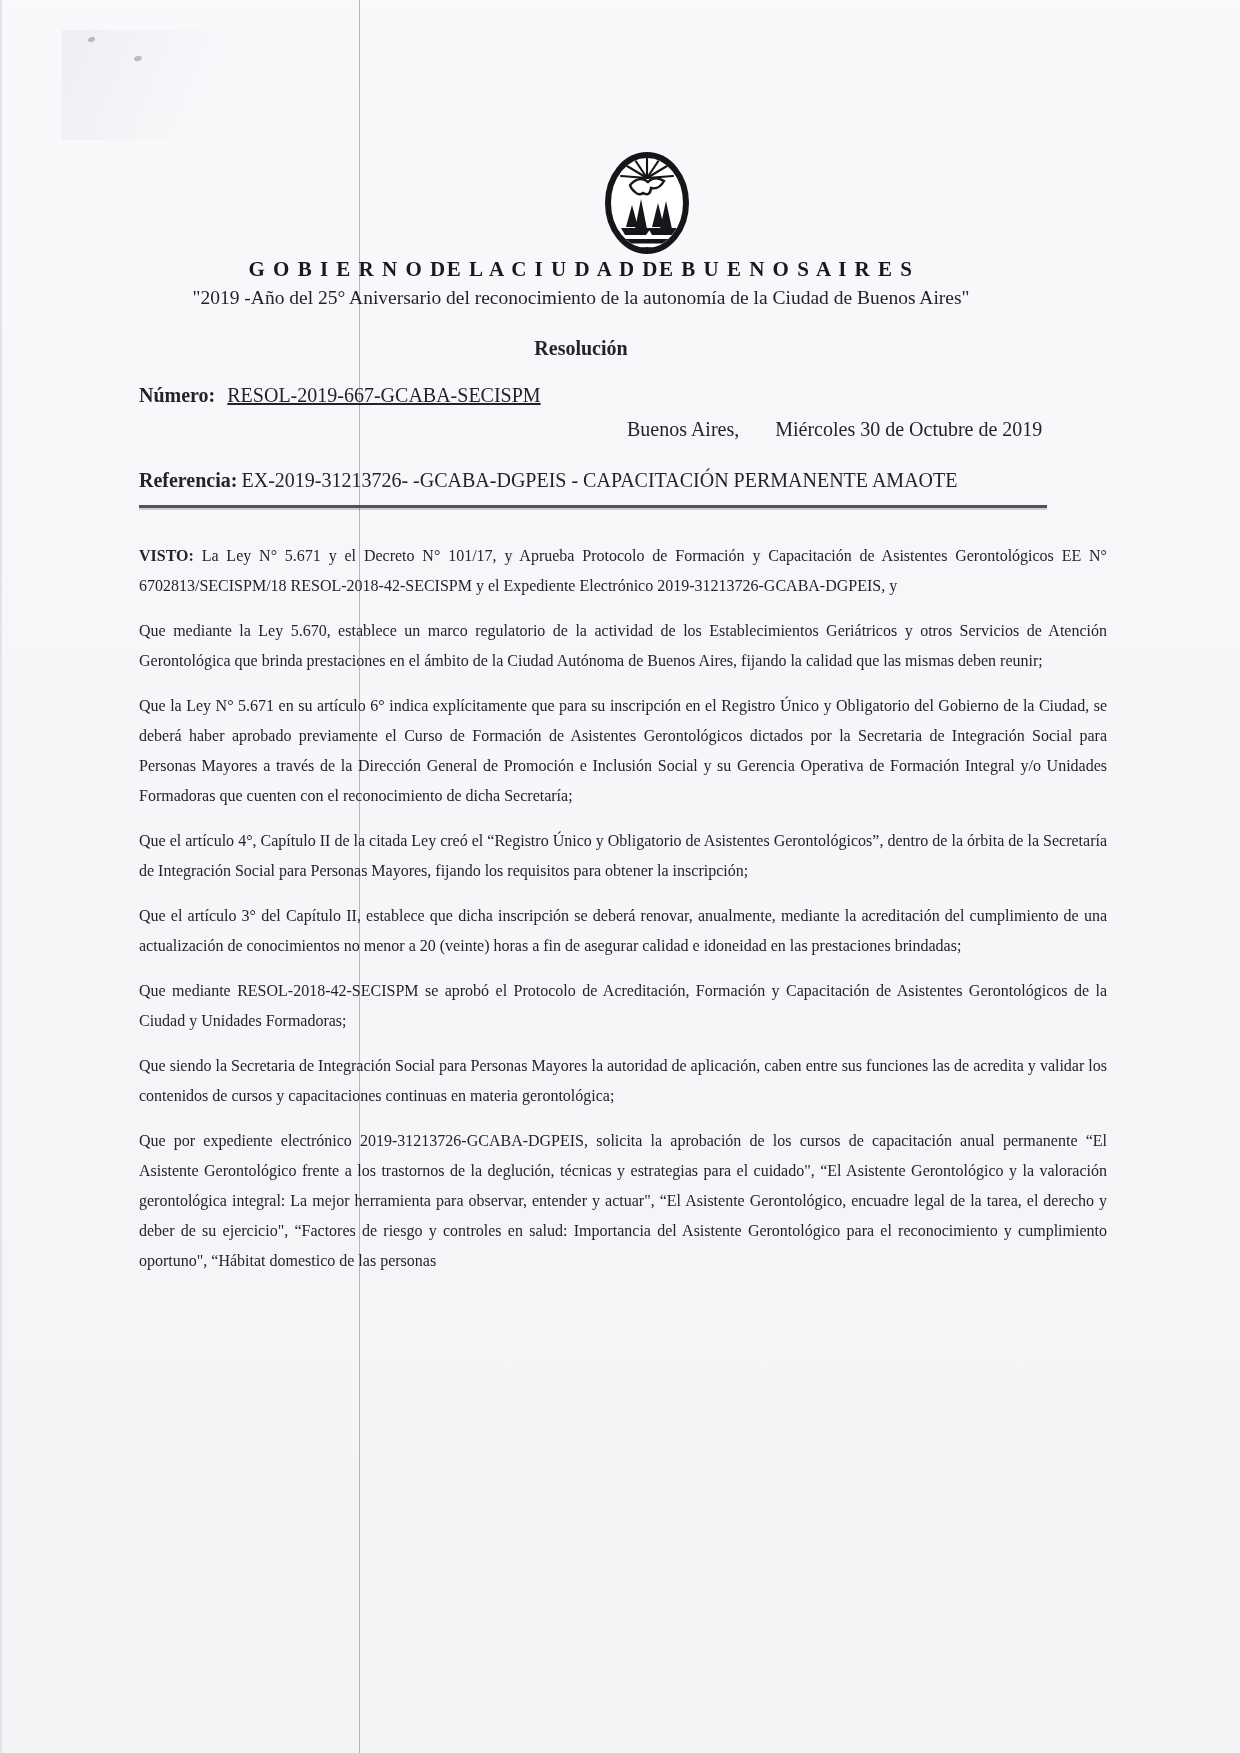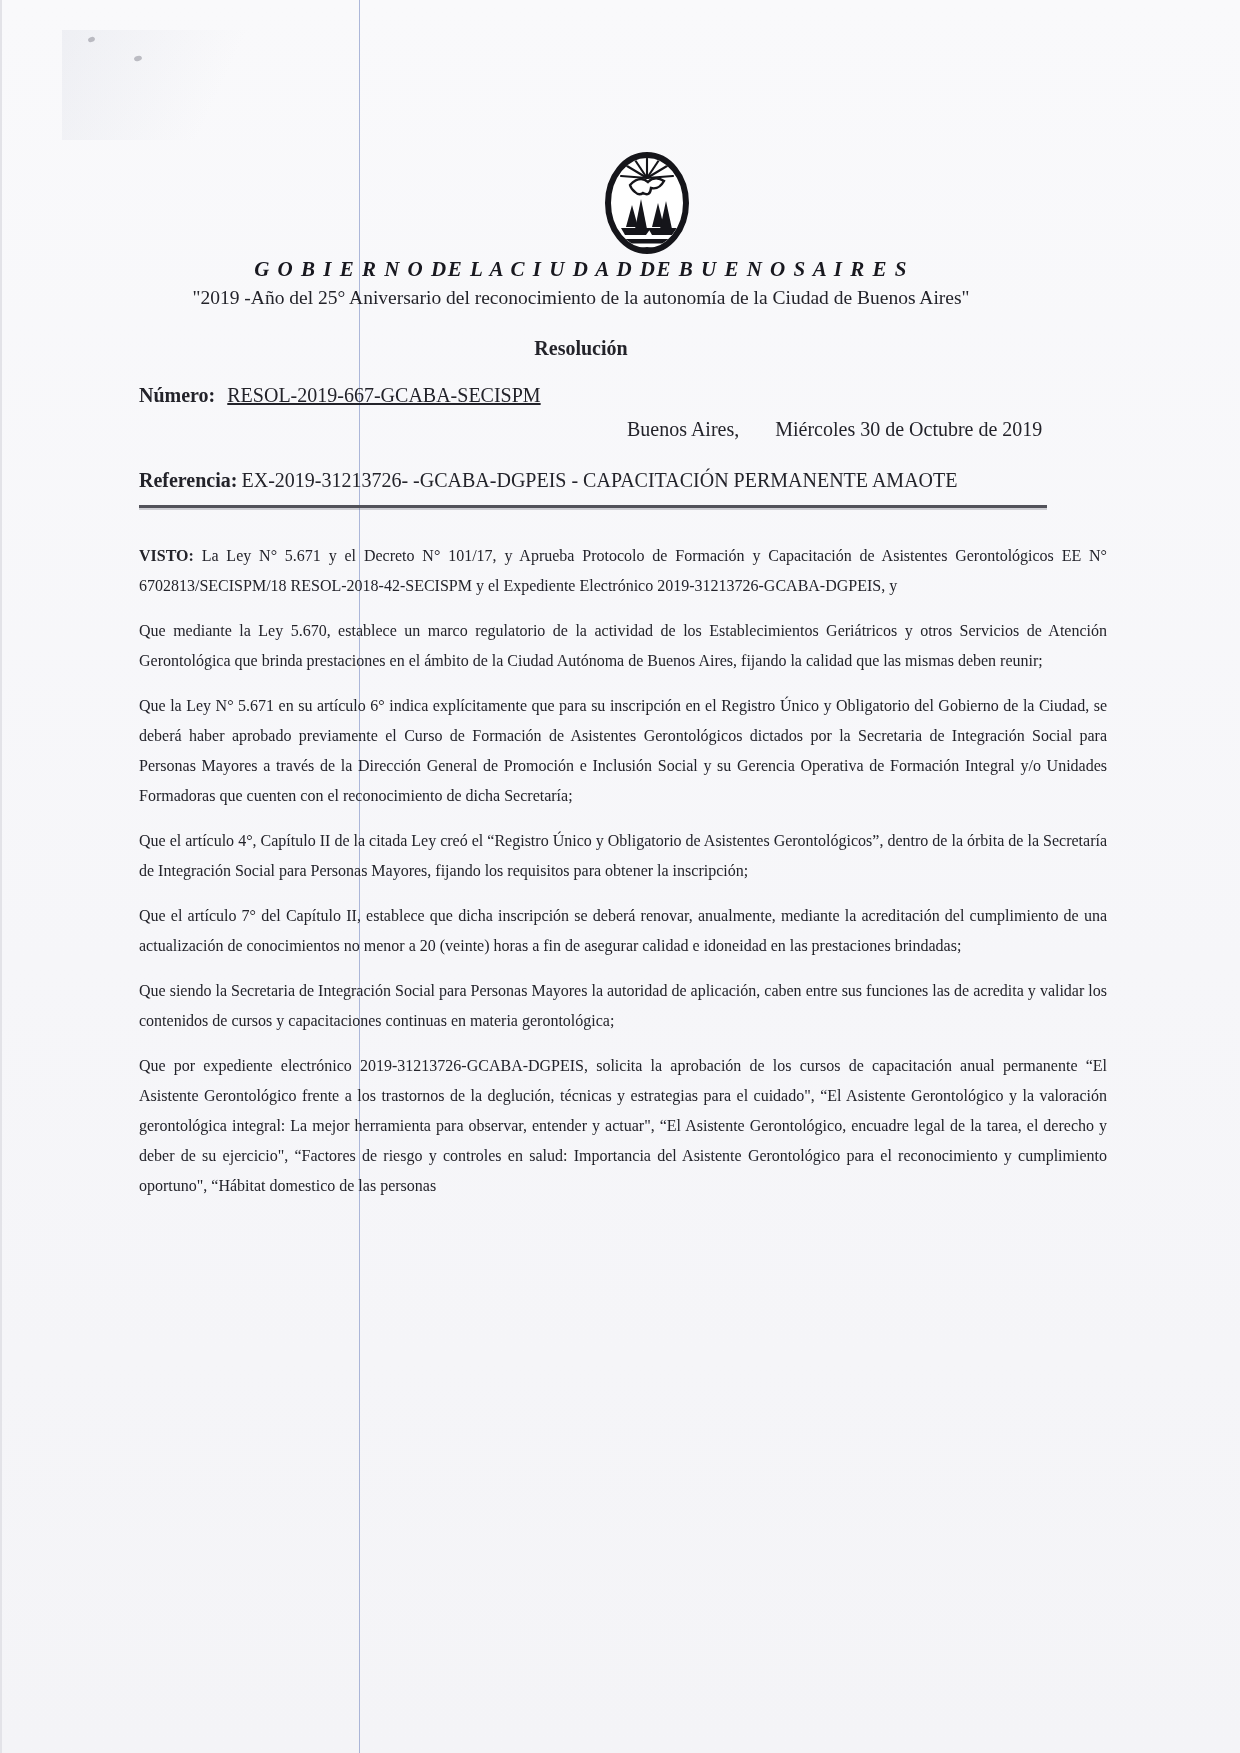--- a/index.html
+++ b/index.html
@@ -29,21 +29,20 @@
     background:linear-gradient(115deg, rgba(190,195,210,0.18), rgba(255,255,255,0) 60%);
     pointer-events:none;
   }
 
   .logo { position:absolute; left:602px; top:151px; width:86px; height:104px; }
 
   .org-line {
     position:absolute; left:137px; top:257px; width:884px;
     text-align:center; font-weight:bold; font-size:21px; letter-spacing:1.5px;
     color:#18181f;
-    font-style:italic;
   }
   .year-legend {
     position:absolute; left:137px; top:287px; width:884px;
     text-align:center; font-size:19.5px;
   }
   .doc-type {
     position:absolute; left:137px; top:337px; width:884px;
     text-align:center; font-weight:bold; font-size:20px;
   }
 
@@ -132,19 +131,20 @@
   </div>
 
   <div class="ref-rule"></div>
 
   <div class="body-text">
     <p><strong>VISTO:</strong><span> La Ley N° 5.671 y el Decreto N° 101/17, y Aprueba Protocolo de Formación y Capacitación de Asistentes Gerontológicos EE N° 6702813/SECISPM/18 RESOL-2018-42-SECISPM y el Expediente Electrónico 2019-31213726-GCABA-DGPEIS, y</span></p>
     <div>
         <p>Que mediante la Ley 5.670, establece un marco regulatorio de la actividad de los Establecimientos Geriátricos y otros Servicios de Atención Gerontológica que brinda prestaciones en el ámbito de la Ciudad Autónoma de Buenos Aires, fijando la calidad que las mismas deben reunir;</p>
         <p>Que la Ley N° 5.671 en su artículo 6° indica explícitamente que para su inscripción en el Registro Único y Obligatorio del Gobierno de la Ciudad, se deberá haber aprobado previamente el Curso de Formación de Asistentes Gerontológicos dictados por la Secretaria de Integración Social para Personas Mayores a través de la Dirección General de Promoción e Inclusión Social y su Gerencia Operativa de Formación Integral y/o Unidades Formadoras que cuenten con el reconocimiento de dicha Secretaría;</p>
         <p>Que el artículo 4°, Capítulo II de la citada Ley creó el “Registro Único y Obligatorio de Asistentes Gerontológicos”, dentro de la órbita de la Secretaría de Integración Social para Personas Mayores, fijando los requisitos para obtener la inscripción;</p>
-        <p>Que el artículo 7° del Capítulo II, establece que dicha inscripción se deberá renovar, anualmente, mediante la acreditación del cumplimiento de una actualización de conocimientos no menor a 20 (veinte) horas a fin de asegurar calidad e idoneidad en las prestaciones brindadas;</p>
+        <p>Que el artículo 3° del Capítulo II, establece que dicha inscripción se deberá renovar, anualmente, mediante la acreditación del cumplimiento de una actualización de conocimientos no menor a 20 (veinte) horas a fin de asegurar calidad e idoneidad en las prestaciones brindadas;</p>
+        <p>Que mediante RESOL-2018-42-SECISPM se aprobó el Protocolo de Acreditación, Formación y Capacitación de Asistentes Gerontológicos de la Ciudad y Unidades Formadoras;</p>
         <p>Que siendo la Secretaria de Integración Social para Personas Mayores la autoridad de aplicación, caben entre sus funciones las de acredita y validar los contenidos de cursos y capacitaciones continuas en materia gerontológica;</p>
         <p>Que por expediente electrónico 2019-31213726-GCABA-DGPEIS, solicita la aprobación de los cursos de capacitación anual permanente  “El Asistente Gerontológico frente a los trastornos de la deglución, técnicas y estrategias para el cuidado", “El Asistente Gerontológico y la valoración gerontológica integral: La mejor herramienta para observar, entender y actuar", “El Asistente Gerontológico, encuadre legal de la tarea, el derecho y deber de su ejercicio", “Factores de riesgo y controles en salud: Importancia del Asistente Gerontológico para el reconocimiento y cumplimiento oportuno", “Hábitat domestico de las personas</p>
       </div>
   </div>
 
 </div>
 
 </body></html>

